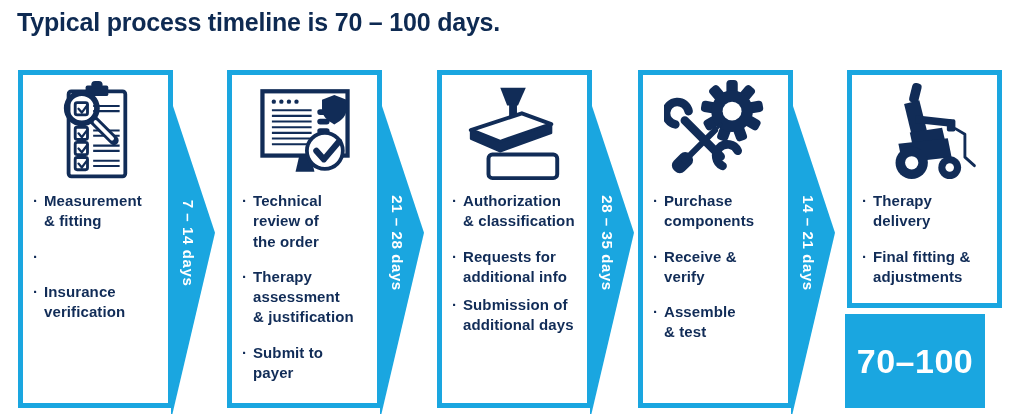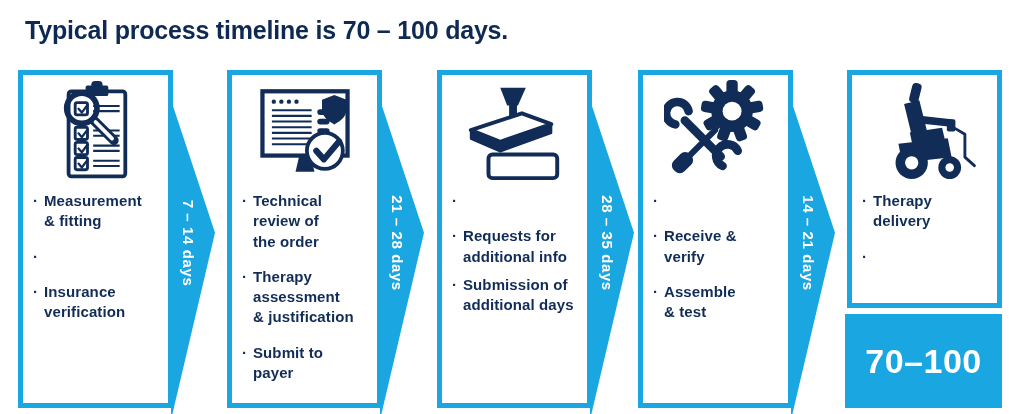--- a/index.html
+++ b/index.html
@@ -1,21 +1,21 @@
 <!DOCTYPE html>
 <html><head>
 <meta charset="utf-8">
 <style>
   html,body{margin:0;padding:0;background:#fff;}
   .canvas{
     position:relative;width:1024px;height:414px;background:#ffffff;overflow:hidden;
     font-family:"Liberation Sans", sans-serif;
   }
   .title{
-    position:absolute;left:17px;top:8px;margin:8px;
+    position:absolute;left:17px;top:8px;margin:0;
     font-size:25px;font-weight:bold;color:#0e2a52;letter-spacing:-0.2px;
   }
   .stage{
     position:absolute;top:70px;width:155px;height:338px;background:#fff;
     border:5px solid #1aa6e0;box-sizing:border-box;z-index:2;
   }
   .stage.short{height:238px;}
   .icon-wrap{height:112px;display:flex;align-items:center;justify-content:center;}
   .bullets{padding:4px 5px 0 9px;}
   .bullet{display:flex;gap:5px;margin-bottom:15px;color:#112c57;
@@ -25,21 +25,21 @@
   .arrow{
     position:absolute;top:100px;width:44px;height:320px;background:#1aa6e0;z-index:1;
     clip-path:polygon(0 0,100% 41.5%,0 100%);
   }
   .arrow-label{
     position:absolute;z-index:3;color:#ffffff;font-weight:bold;font-size:15px;
     letter-spacing:0.6px;white-space:nowrap;
     transform:translate(-50%,-50%) rotate(90deg);
   }
   .badge{
-    position:absolute;left:845px;top:314px;width:157px;height:94px;background:#1aa6e0;
+    position:absolute;left:845px;top:314px;width:140px;height:94px;background:#1aa6e0;
     display:flex;flex-direction:column;align-items:center;justify-content:center;
     color:#fff;font-weight:bold;z-index:2;
   }
   .badge-line{font-size:34px;line-height:1.06;letter-spacing:0.5px;}
   svg{display:block;}
 </style>
 </head>
 <body>
 
 <div class="canvas">
@@ -151,20 +151,22 @@
         <path d="M40 6 h26 l-8 18 h-11 z" fill="#112c57"></path>
         <rect x="49" y="22" width="8" height="17" fill="#112c57"></rect>
         <path d="M10 49 L62 32 L92 43 L40 61 Z" fill="#fff" stroke="#112c57" stroke-width="4" stroke-linejoin="round"></path>
         <path d="M10 49 L40 61 L92 43 L92 52 L40 71 L10 58 Z" fill="#112c57" stroke="#112c57" stroke-width="2" stroke-linejoin="round"></path>
         <rect x="28" y="74" width="70" height="24" rx="4" fill="#fff" stroke="#112c57" stroke-width="4"></rect>
       </svg>
     </div>
     <div class="bullets">
       <div class="bullet">
           <span class="dot">·</span>
+          <span class="bullet-text">Authorization
+&amp; classification</span>
         </div>
       <div class="bullet">
           <span class="dot">·</span>
           <span class="bullet-text">Requests for
 additional info</span>
         </div>
       <div class="bullet" style="margin-top:-7px;">
           <span class="dot">·</span>
           <span class="bullet-text">Submission of
 additional days</span>
@@ -192,20 +194,22 @@
         <path d="M22 44 L60 82" stroke="#112c57" stroke-width="9" stroke-linecap="round"></path>
         <path d="M62 92 a12 12 0 1 1 16 -16" stroke="#112c57" stroke-width="9" fill="none" stroke-linecap="round"></path>
         <rect x="-7" y="-8" width="24" height="16" rx="7" transform="translate(16,92) rotate(-45)" fill="#112c57"></rect>
         <path d="M22 86 L54 54" stroke="#112c57" stroke-width="6.5" stroke-linecap="round"></path>
         <path d="M54 54 L60 48" stroke="#112c57" stroke-width="3.5" stroke-linecap="round"></path>
       </svg>
     </div>
     <div class="bullets">
       <div class="bullet">
           <span class="dot">·</span>
+          <span class="bullet-text">Purchase
+components</span>
         </div>
       <div class="bullet">
           <span class="dot">·</span>
           <span class="bullet-text">Receive &amp;
 verify</span>
         </div>
       <div class="bullet">
           <span class="dot">·</span>
           <span class="bullet-text">Assemble
 &amp; test</span>
@@ -230,20 +234,22 @@
       </svg>
     </div>
     <div class="bullets">
       <div class="bullet">
           <span class="dot">·</span>
           <span class="bullet-text">Therapy
 delivery</span>
         </div>
       <div class="bullet">
           <span class="dot">·</span>
+          <span class="bullet-text">Final fitting &amp;
+adjustments</span>
         </div>
     </div>
   </section>
 
   <div class="badge">
     <div class="badge-line">70–100</div>
   </div>
 
 </div>
 

